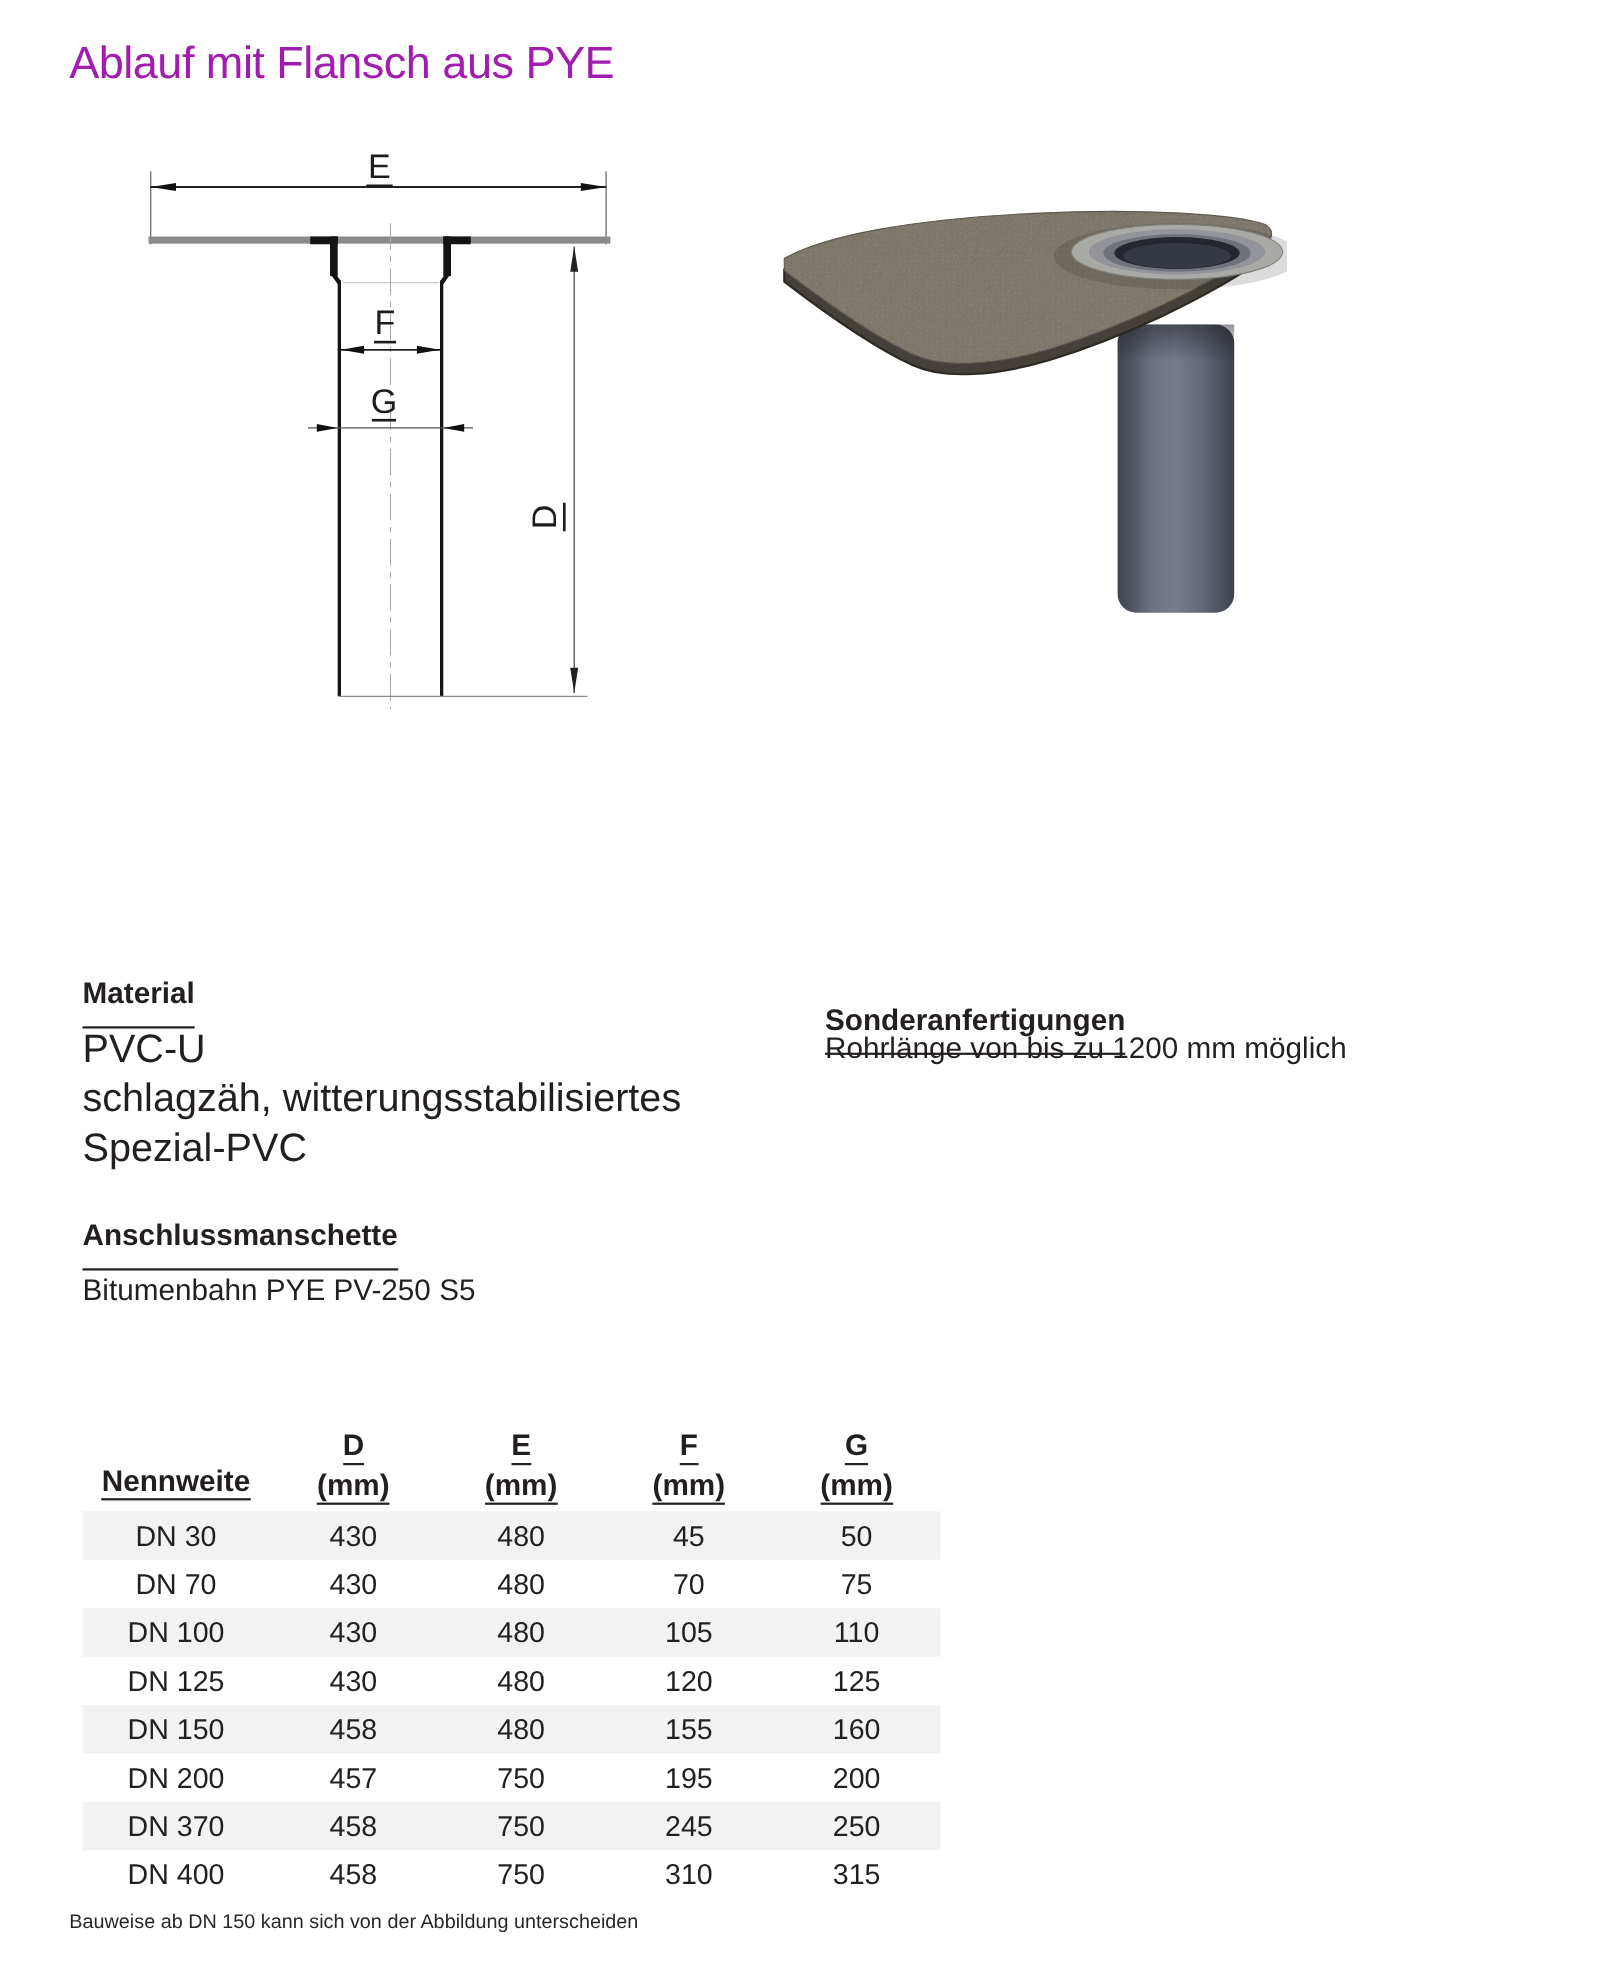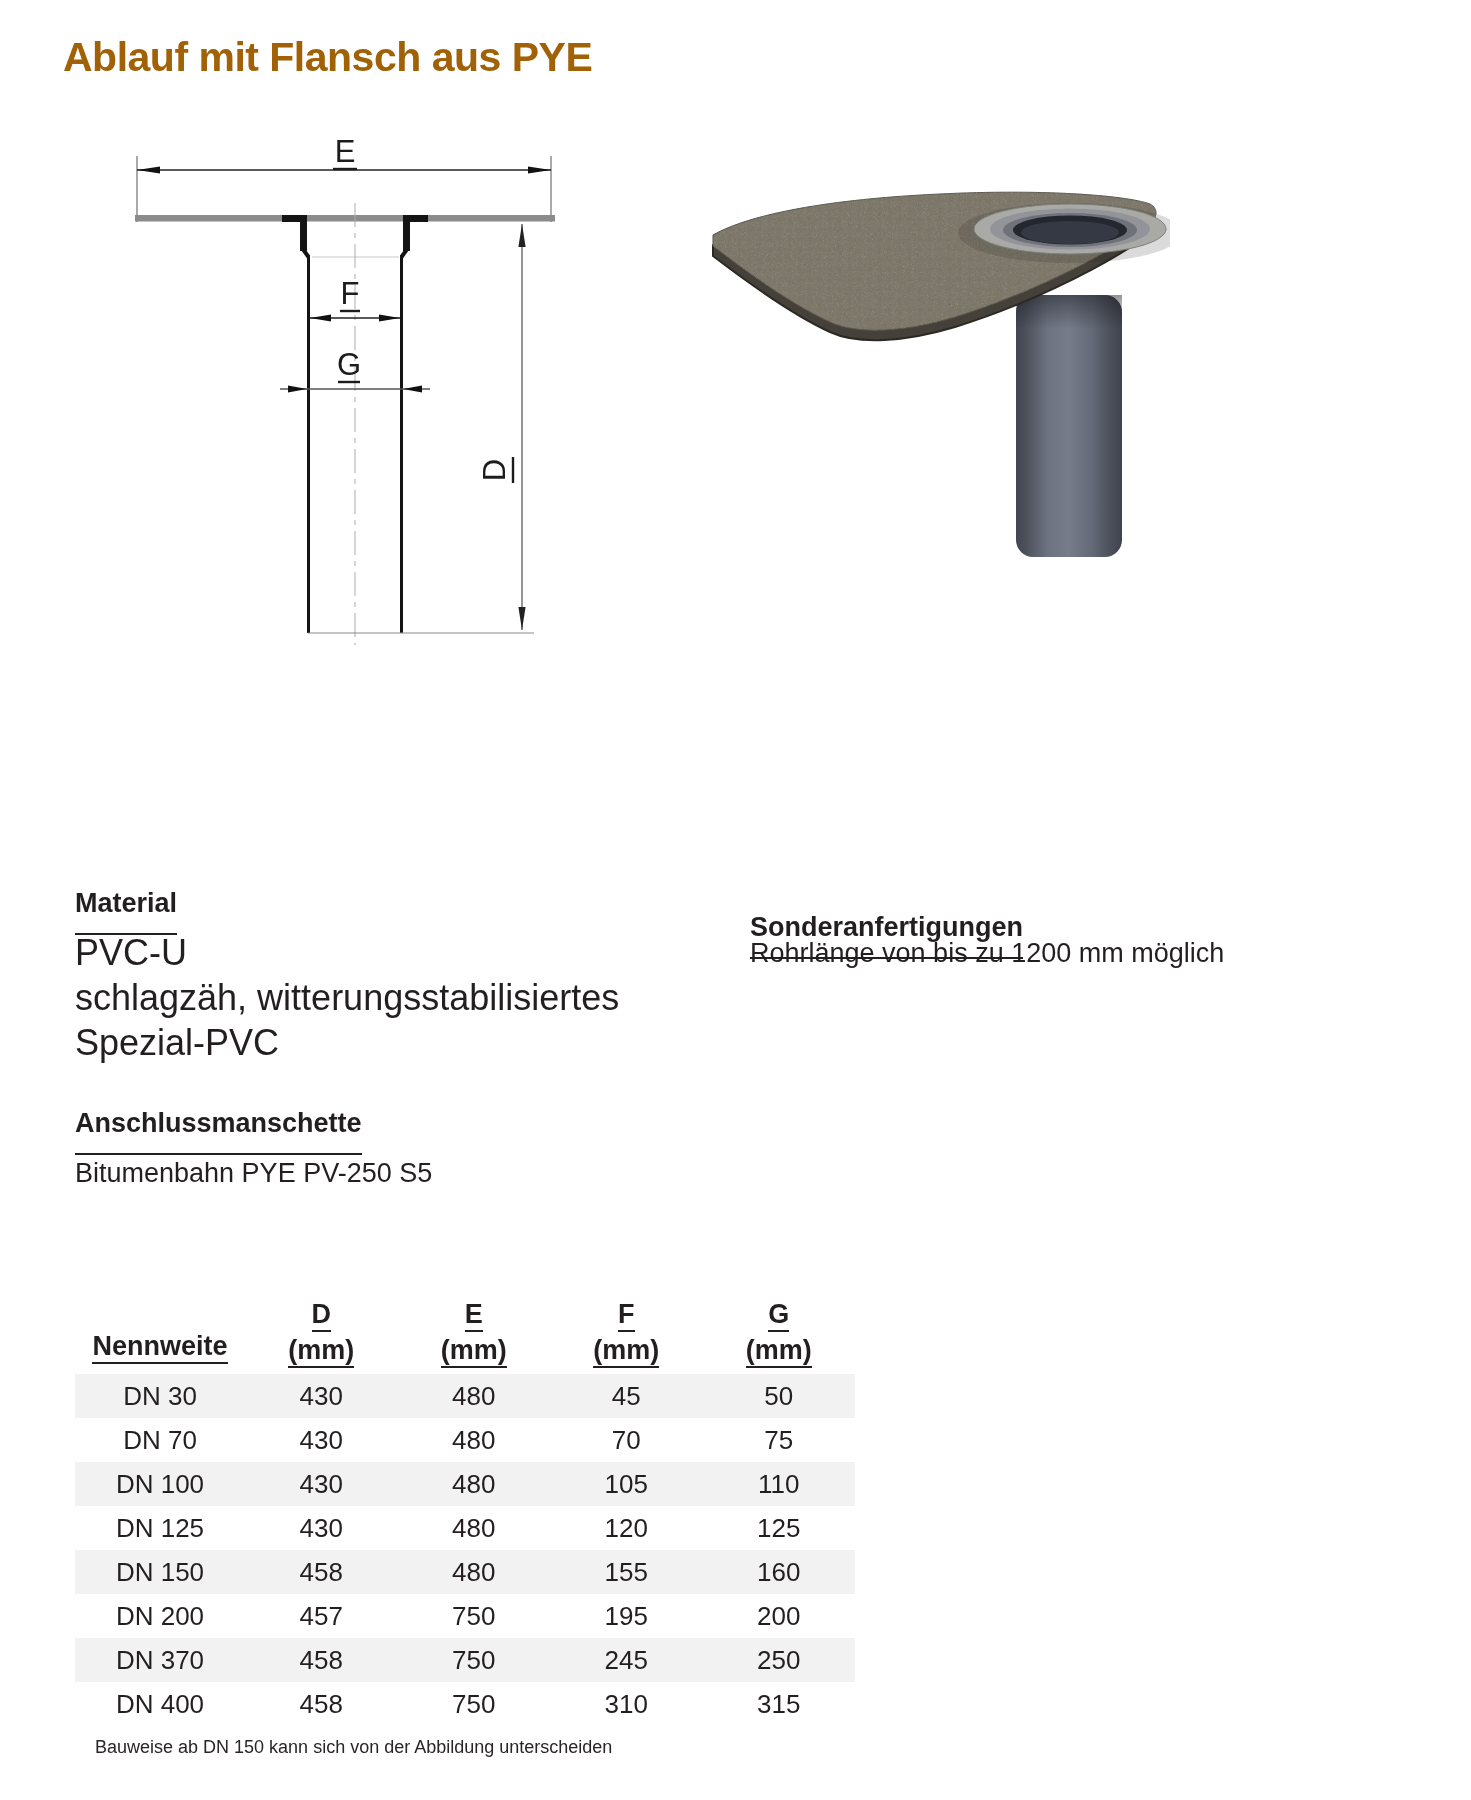--- a/index.html
+++ b/index.html
@@ -9,21 +9,21 @@
   *{box-sizing:border-box;}
   html,body{margin:0;padding:0;background:#fff;}
   body{
     font-family:"Liberation Sans", sans-serif;
     color:var(--text);
     width:1471px;height:1800px;position:relative;overflow:hidden;
   }
   .abs{position:absolute;}
   .page-title{
     left:63px;top:34px;
-    font-size:41px;font-weight:bold;letter-spacing:-0.5px;color:#a16207;
+    font-size:41px;font-weight:normal;letter-spacing:-0.5px;color:#a21caf;
     white-space:nowrap;
   }
   .section-heading{
     font-size:27px;font-weight:bold;white-space:nowrap;
   }
   .section-heading .u{
     display:inline-block;border-bottom:2px solid var(--text);padding-bottom:14px;
   }
   .section-lines{
     font-size:36px;line-height:45px;white-space:pre-line;
@@ -45,21 +45,21 @@
   .th .letter{display:block;margin-bottom:3px;}
   .th-first{padding-bottom:10px;}
   .tbody{width:780px;}
   .trow{
     display:grid;grid-template-columns:170px 152.5px 152.5px 152.5px 152.5px;
     height:44px;align-items:center;
   }
   .trow.stripe{background:var(--row-stripe);}
   .tcell{text-align:center;font-size:26px;}
   .footnote{
-    left:63px;top:1737px;font-size:18px;color:#2a2627;white-space:nowrap;margin-left:32px;
+    left:63px;top:1737px;font-size:18px;color:#2a2627;white-space:nowrap;
   }
   svg text{font-family:"Liberation Sans", sans-serif;}
 </style>
 </head>
 <body>
 
 <div class="abs page-title">Ablauf mit Flansch aus PYE</div>
 
 <svg class="abs" style="left:95px;top:115px;" width="460" height="535" viewBox="95 115 460 535">
 

